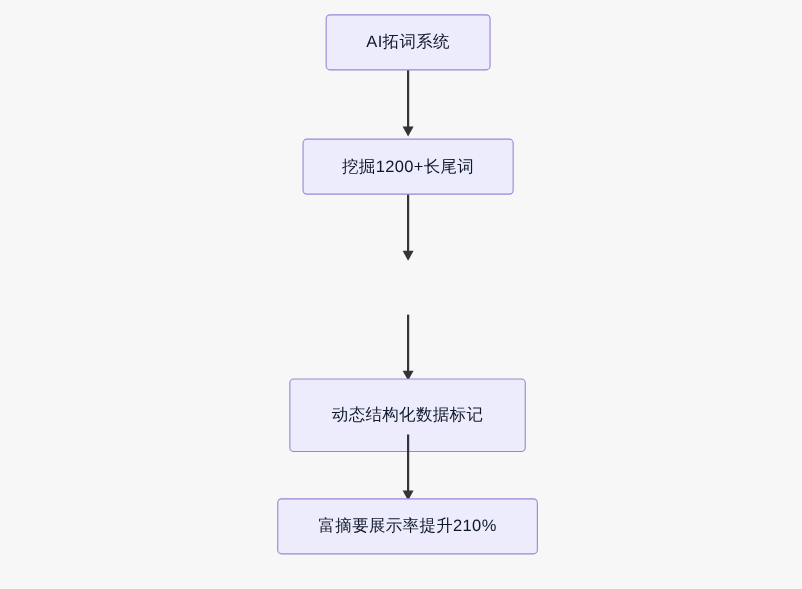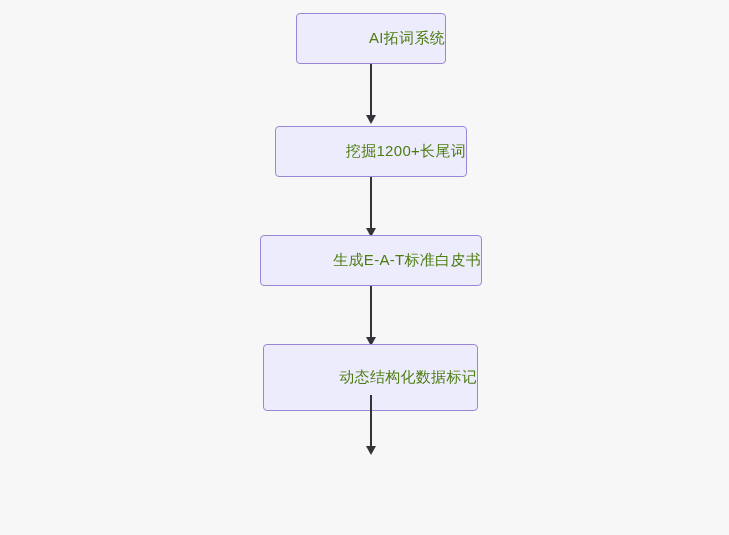--- a/index.html
+++ b/index.html
@@ -19,22 +19,22 @@
     height: 535px;
   }
   .node {
     position: absolute;
     box-sizing: border-box;
     background: #ececfd;
     border: 1px solid #9a86d6;
     border-radius: 4px;
     display: flex;
     align-items: center;
-    justify-content: flex-end;
-    color: #4d7c0f;
+    justify-content: center;
+    color: #0f172a;
     font-size: 15px;
     letter-spacing: 0.3px;
     white-space: nowrap;
   }
   .edge {
     position: absolute;
     width: 2px;
     background: #333338;
   }
   .arrowhead {
@@ -58,28 +58,28 @@
   <div class="edge" style="left:370px; top:64px; height:53px;"></div>
   <div class="arrowhead" style="left:366px; top:115px;"></div>
 
   <div class="node" style="left:275px; top:126px; width:192px; height:51px;">
     <span>挖掘1200+长尾词</span>
   </div>
 
   <div class="edge" style="left:370px; top:177px; height:53px;"></div>
   <div class="arrowhead" style="left:366px; top:228px;"></div>
 
-  <div class="node" style="left:260px; top:235px; width:222px; height:51px;">
-    <span>生成E-A-T标准白皮书</span>
-  </div>
 
   <div class="edge" style="left:370px; top:286px; height:53px;"></div>
   <div class="arrowhead" style="left:366px; top:337px;"></div>
 
   <div class="node" style="left:263px; top:344px; width:215px; height:67px;">
     <span>动态结构化数据标记</span>
   </div>
 
   <div class="edge" style="left:370px; top:395px; height:53px;"></div>
   <div class="arrowhead" style="left:366px; top:446px;"></div>
 
+  <div class="node" style="left:252px; top:453px; width:237px; height:51px;">
+    <span>富摘要展示率提升210%</span>
+  </div>
 
 </div>
 
 </body></html>

